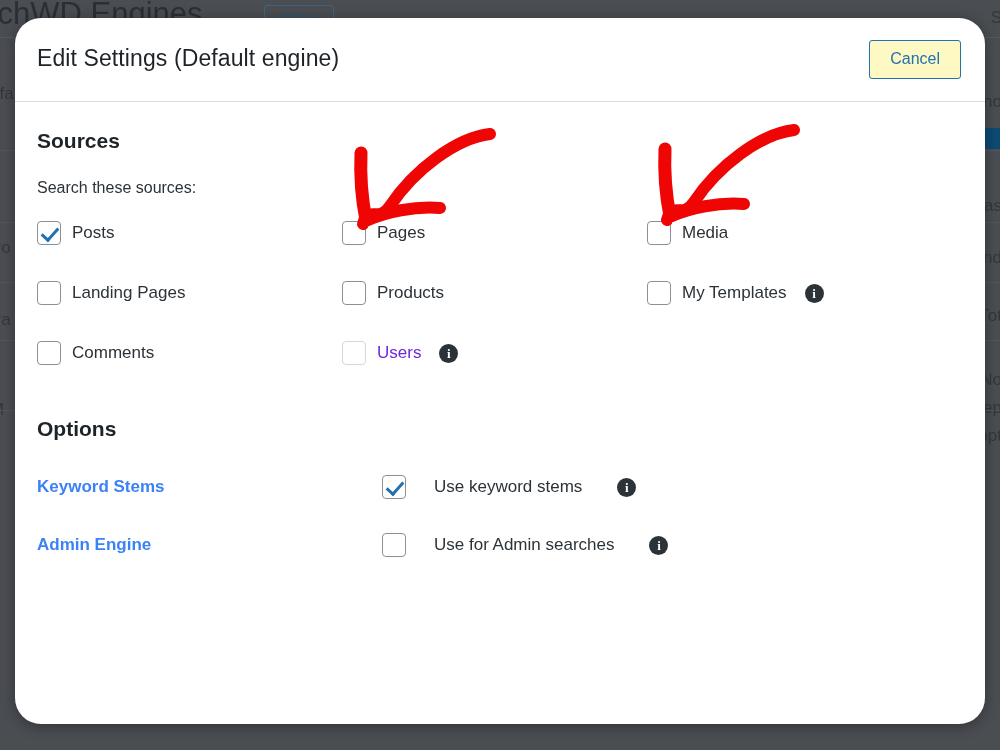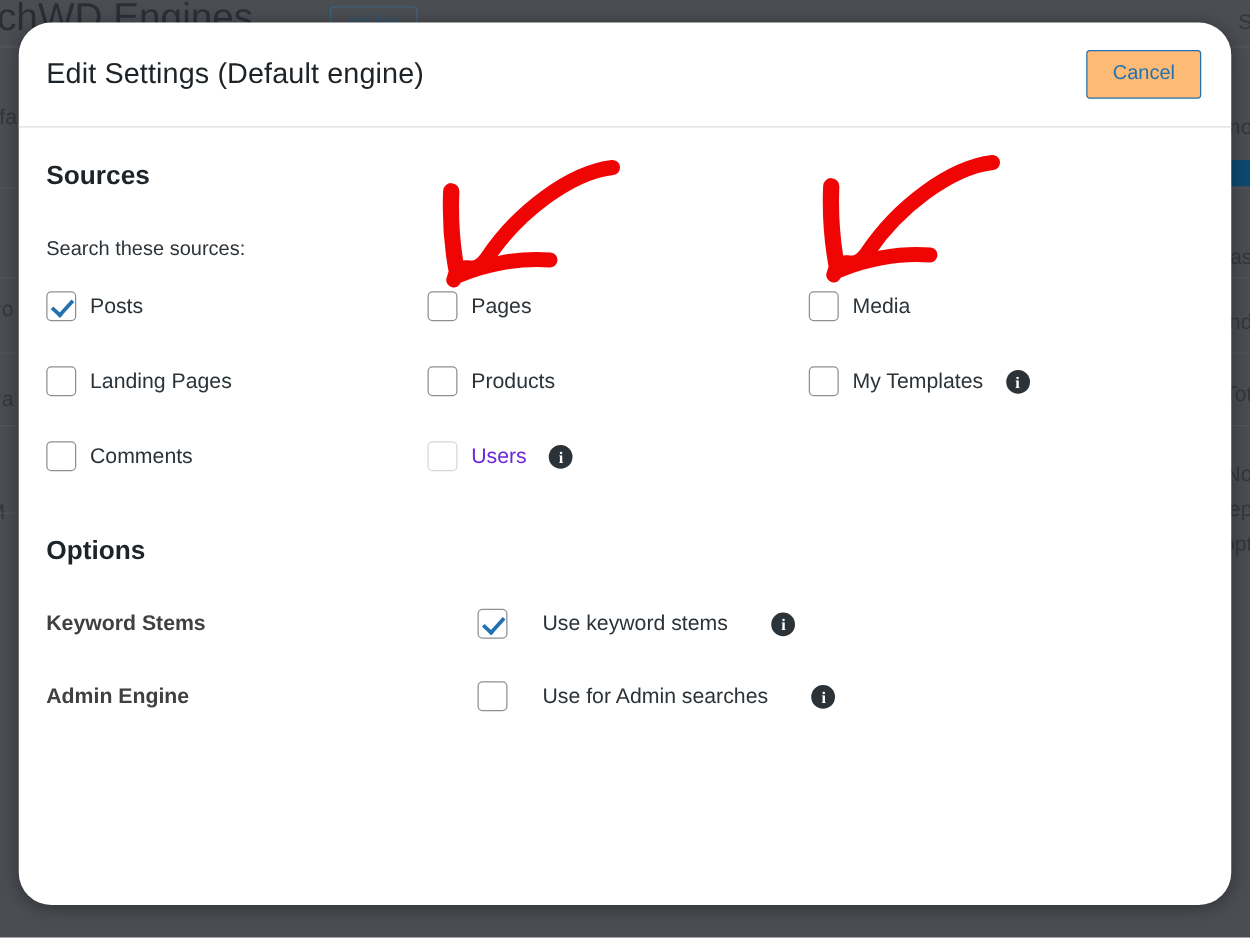--- a/index.html
+++ b/index.html
@@ -80,40 +80,40 @@
     font-weight: 400;
     color: #1d2327;
     letter-spacing: .1px;
   }
   #cancel-button {
     position: absolute;
     right: 24px; top: 22px;
     padding: 9px 20px 10px 20px;
     font-size: 16px;
     color: #2271b1;
-    background: #fdba74;
+    background: #fef9c3;
     border: 1px solid #2271b1;
     border-radius: 3px;
     cursor: pointer;
     line-height: 1.1;
     font-family: "Liberation Sans", sans-serif;
   }
 
   #modal-body { position: relative; padding: 0 22px; }
 
   .section-heading {
     font-size: 21px;
     font-weight: 600;
     color: #1d2327;
     margin-top: 27px;
   }
   #sources-sub {
     font-size: 16px;
     color: #2c3338;
-    margin-top: 38px;
+    margin-top: 26px;
   }
 
   
   #sources-grid {
     position: relative;
     margin-top: 24px;
     display: grid;
     grid-template-columns: 305px 305px auto;
     row-gap: 36px;
   }
@@ -170,21 +170,21 @@
   #options-heading { margin-top: 52px; }
   .option-row {
     display: flex;
     align-items: center;
     margin-top: 34px;
   }
   .option-label {
     width: 345px;
     font-size: 17px;
     font-weight: 700;
-    color: #404040;
+    color: #3b82f6;
   }
   .option-control {
     display: flex;
     align-items: center;
     gap: 28px;
     cursor: pointer;
   }
 
   
   #done-button {

